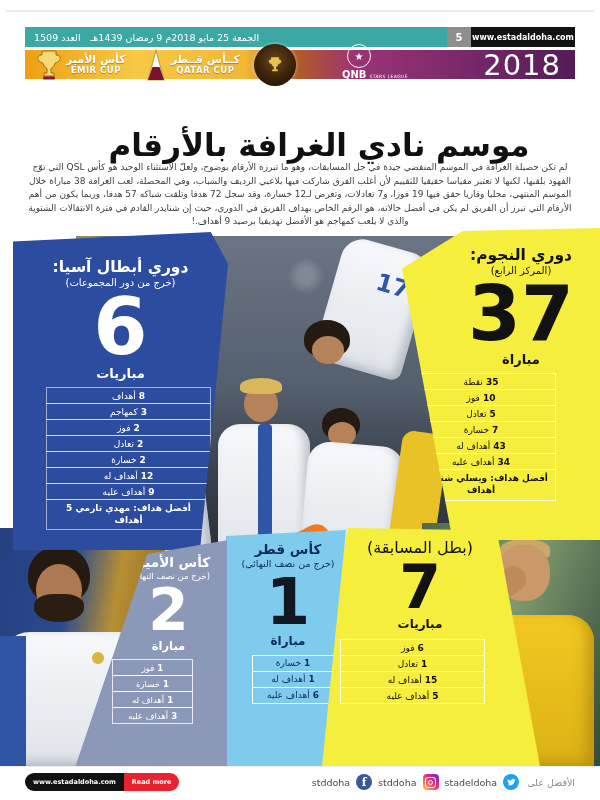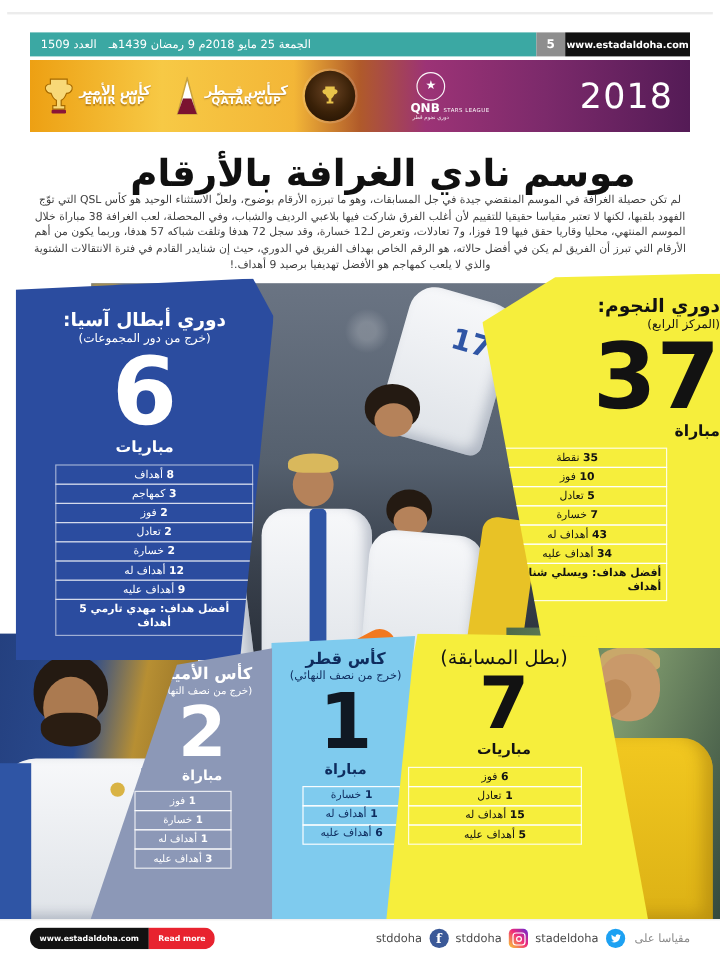--- a/index.html
+++ b/index.html
@@ -8,21 +8,21 @@
 
   
   .top-rule{position:absolute;top:10px;left:6px;right:6px;height:2px;background:#ececec;}
   .metabar{position:absolute;top:27px;left:25px;width:550px;height:20px;display:flex;}
   .metabar .teal{flex:1;background:#3BA8A3;color:#fff;display:flex;align-items:center;justify-content:flex-end;direction:rtl;padding:0 9px;font-size:9.5px;gap:10px;white-space:nowrap;}
   .metabar .teal .issue{font-weight:normal;}
   .metabar .pageno{width:24px;background:#8E8E8E;color:#fff;display:flex;align-items:center;justify-content:center;font-size:10px;font-weight:bold;}
   .metabar .site{width:104px;background:#121212;color:#fff;display:flex;align-items:center;justify-content:center;font-size:8px;font-weight:bold;}
 
   
-  .banner{position:absolute;top:50px;left:25px;width:550px;height:60px;display:flex;align-items:center;
+  .banner{position:absolute;top:50px;left:25px;width:550px;height:29px;display:flex;align-items:center;
     background:linear-gradient(90deg,#EDA013 0%,#F7C945 20%,#F3B637 40%,#B05A2A 50%,#9C3376 60%,#7C2A6B 78%,#541B56 100%);}
   .bgroup{display:flex;align-items:center;gap:5px;margin-left:12px;}
   .btxt{color:#fff;text-align:center;line-height:1.05;}
   .btxt .ar{font-size:11px;font-weight:bold;direction:rtl;text-shadow:0 1px 1px rgba(120,70,0,.5);}
   .btxt .en{font-size:8.5px;font-weight:bold;letter-spacing:.5px;text-shadow:0 1px 1px rgba(120,70,0,.5);}
   .circle-photo{width:42px;height:42px;border-radius:50%;margin-left:14px;flex:0 0 auto;
     background:radial-gradient(circle at 50% 40%,#6b4423 0%,#3a2108 55%,#1c0e02 100%);
     display:flex;align-items:center;justify-content:center;box-shadow:0 0 0 2px rgba(255,255,255,.15);}
   .qnb{display:flex;flex-direction:column;align-items:center;margin-left:14px;color:#fff;}
   .qnb .ring{width:22px;height:22px;border:1.6px solid rgba(255,255,255,.95);border-radius:50%;display:flex;align-items:center;justify-content:center;font-size:10px;color:#fff;}
@@ -72,21 +72,21 @@
     clip-path:polygon(0% 3%,92% 0%,100% 10%,87% 100%,0% 100%);}
   .panel-acl .content{padding-top:26px;}
   .panel-acl .p-title{font-size:15.5px;}
   .panel-acl .p-sub{font-size:10px;}
   .panel-acl .big{font-size:78px;margin-top:2px;}
   .panel-acl .unit{font-size:13px;margin-top:2px;}
   .panel-acl .rows{margin-left:33px;margin-right:17px;}
   .panel-acl .row,.panel-acl .scorer{border-color:rgba(255,255,255,.55);}
 
   .panel-nsl{left:398px;top:0;width:202px;height:312px;background:#F6EE3C;color:#121212;
-    clip-path:polygon(2% 13%,32% 1%,100% 0%,100% 100%,27% 100%);text-align:right;}
+    clip-path:polygon(2% 13%,32% 1%,100% 0%,100% 100%,27% 100%);}
   .panel-nsl .content{padding-top:18px;padding-left:44px;}
   .panel-nsl .p-title{font-size:15.5px;}
   .panel-nsl .p-sub{font-size:10px;}
   .panel-nsl .big{font-size:76px;margin-top:2px;}
   .panel-nsl .unit{font-size:13px;margin-top:2px;}
   .panel-nsl .rows{margin-left:-36px;margin-right:44px;}
 
   .panel-qsl{left:300px;top:300px;width:240px;height:238px;background:#F6EE3C;color:#121212;
     clip-path:polygon(20% 0%,82% 1%,100% 100%,2% 100%);}
   .panel-qsl .content{padding-top:9px;padding-left:40px;padding-right:40px;}
@@ -390,21 +390,21 @@
     </div>
 
   </div>
 
   <div class="footer">
     <div class="pill">
       <div class="black">www.estadaldoha.com</div>
       <div class="red">Read more</div>
     </div>
     <div class="social">
-      <span class="follow">مقياسا على</span>
+      <span class="follow">الأفضل على</span>
       <span class="sic tw">
         <svg width="10" height="10" viewBox="0 0 16 16">
             <path d="M15 3.8c-.5.2-1 .4-1.5.4.5-.3.9-.8 1.1-1.4-.5.3-1.1.5-1.7.7-.5-.5-1.2-.9-2-.9-1.5 0-2.7 1.2-2.7 2.7 0 .2 0 .4.1.6-2.2-.1-4.2-1.2-5.5-2.8-.2.4-.4.9-.4 1.4 0 .9.5 1.8 1.2 2.2-.4 0-.9-.1-1.2-.3v.1c0 1.3.9 2.4 2.2 2.6-.2.1-.5.1-.7.1-.2 0-.4 0-.5-.1.4 1.1 1.4 1.9 2.5 1.9-.9.7-2.1 1.2-3.4 1.2H2c1.2.8 2.7 1.2 4.2 1.2 5 0 7.8-4.2 7.8-7.8v-.4c.5-.3 1-.8 1.3-1.4z" fill="#fff"></path>
           </svg>
       </span>
       <span class="handle">stadeldoha</span>
       <span class="sic ig">
           <span class="cam"></span>
         </span>
       <span class="handle">stddoha</span>

